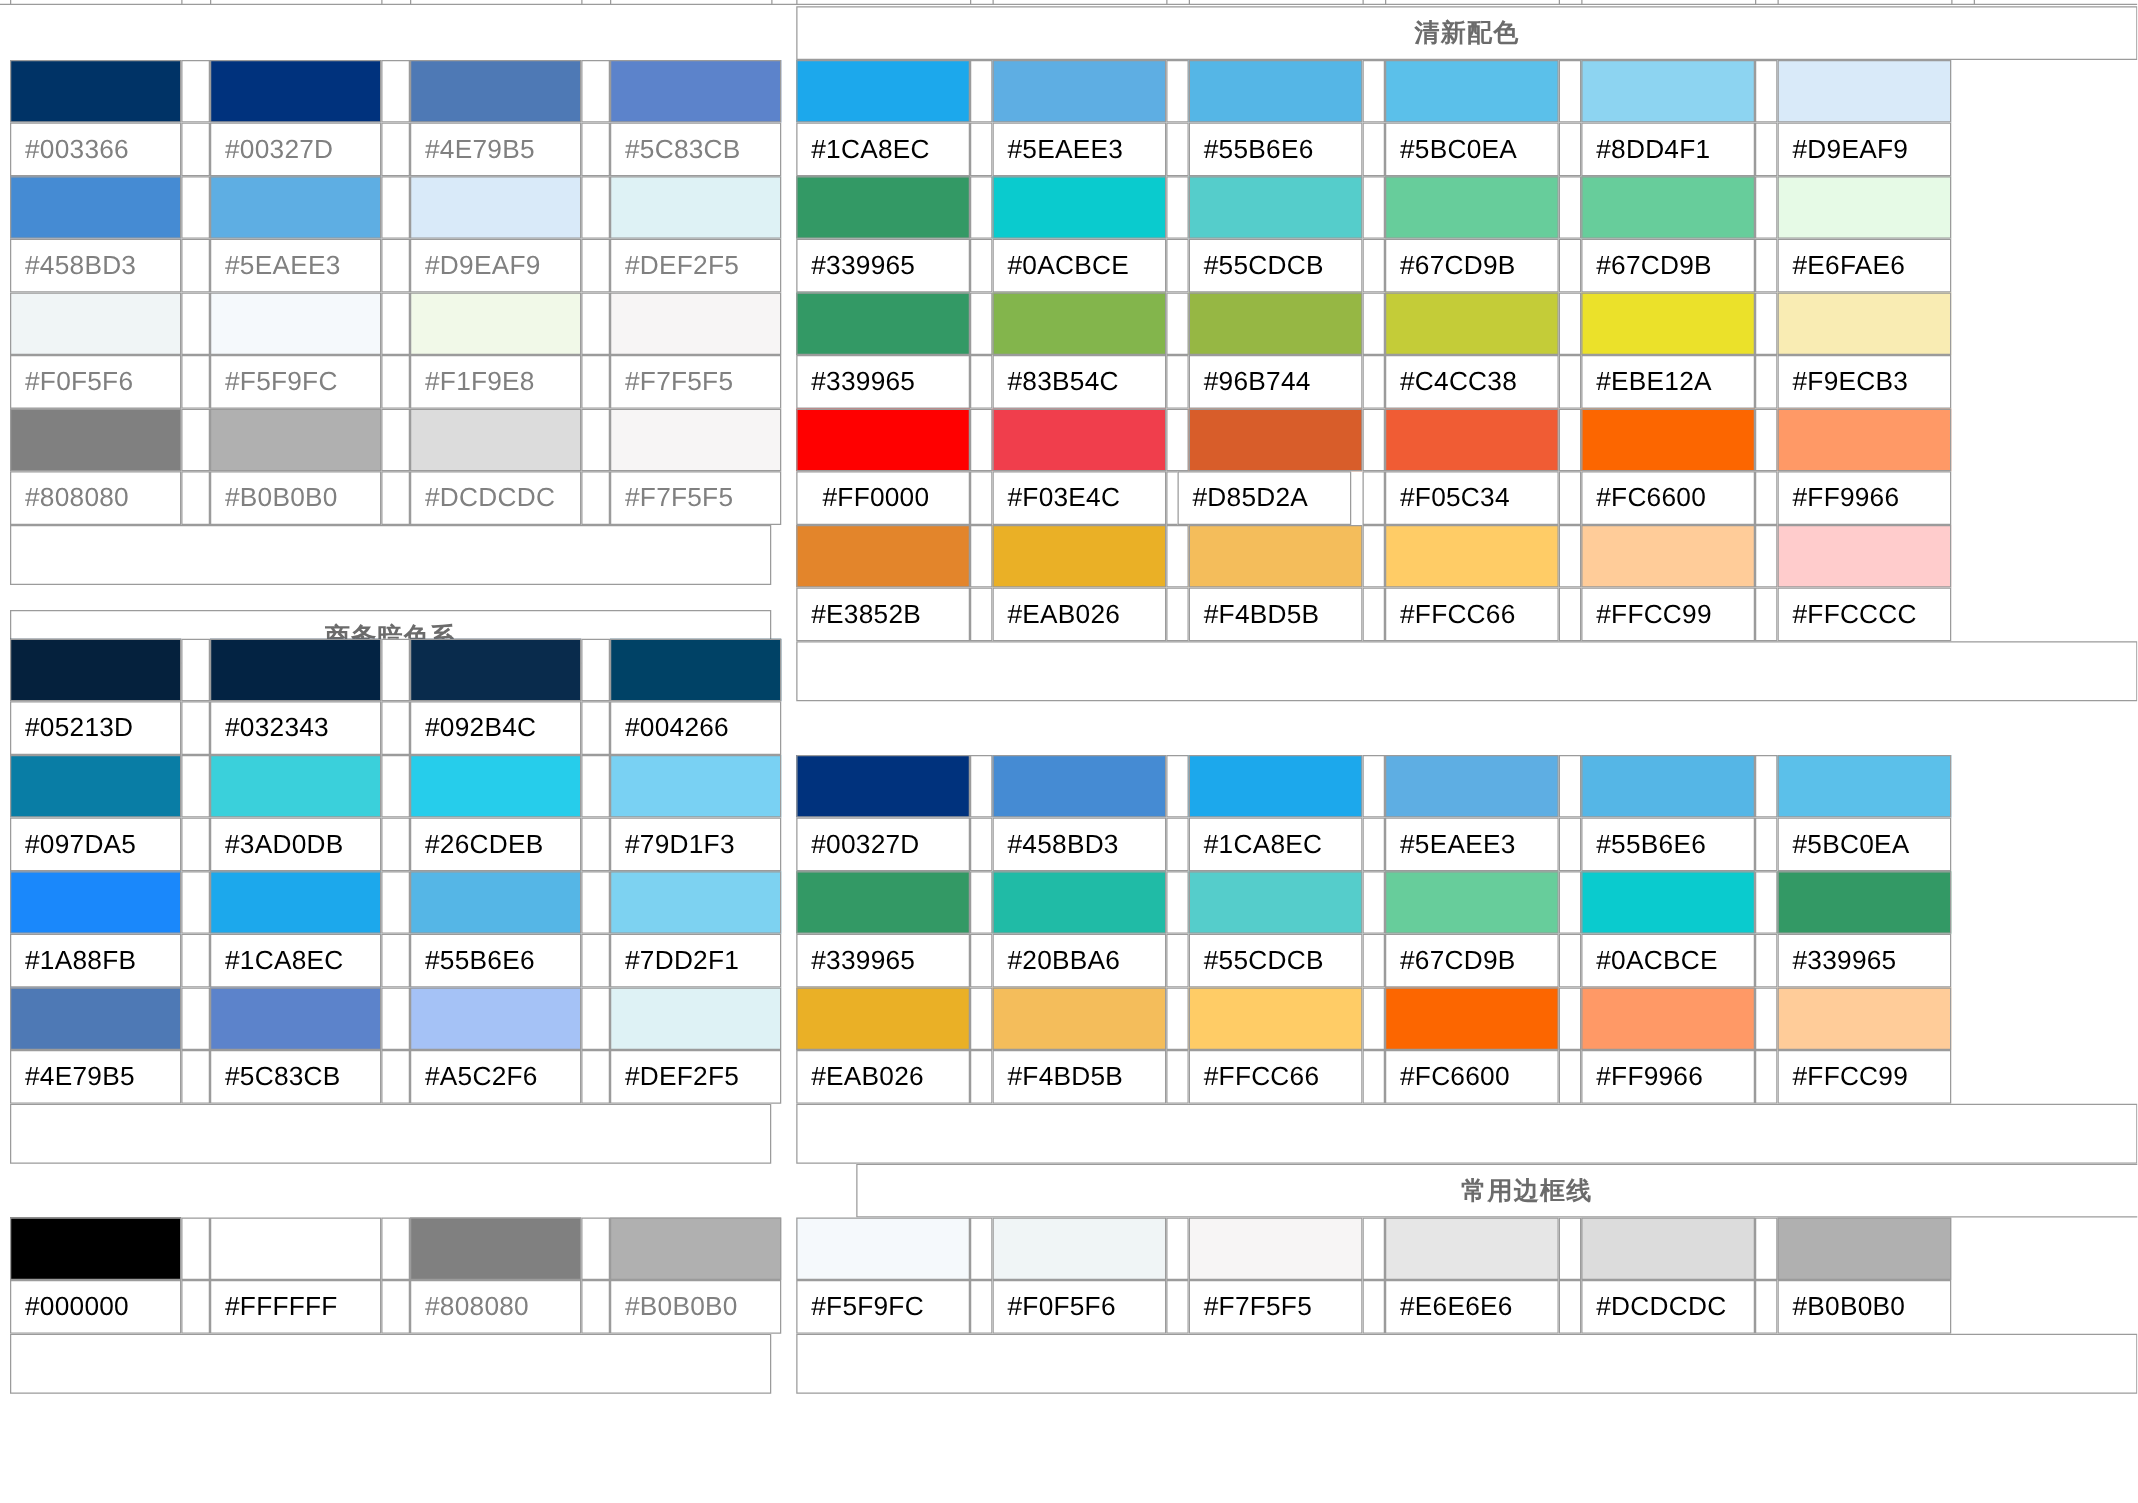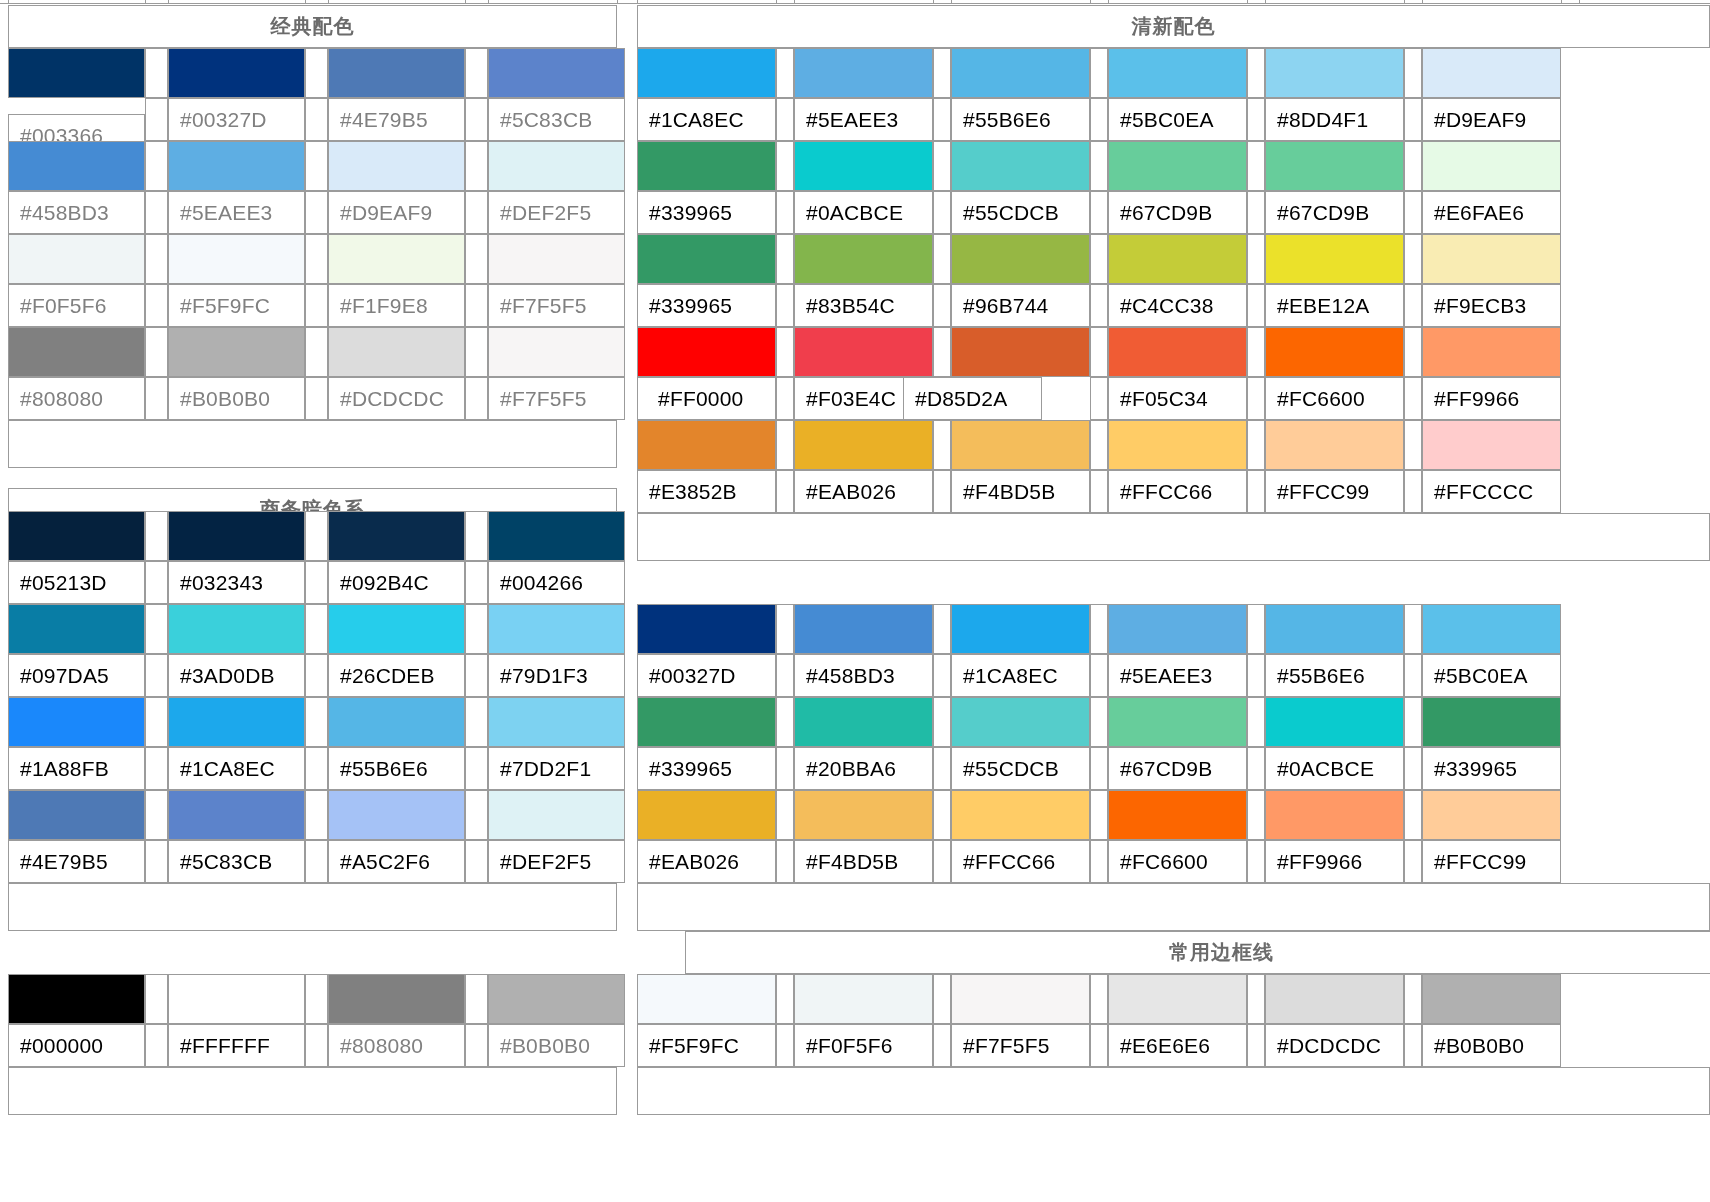--- a/index.html
+++ b/index.html
@@ -83,29 +83,28 @@
       <div class="ruler-tick" style="left: 951px;"></div>
       <div class="ruler-tick" style="left: 1090px;"></div>
       <div class="ruler-tick" style="left: 1108px;"></div>
       <div class="ruler-tick" style="left: 1247px;"></div>
       <div class="ruler-tick" style="left: 1265px;"></div>
       <div class="ruler-tick" style="left: 1404px;"></div>
       <div class="ruler-tick" style="left: 1422px;"></div>
       <div class="ruler-tick" style="left: 1561px;"></div>
       <div class="ruler-tick" style="left: 1579px;"></div>
     </div>
-<div class="cell title-cell" style="left: 8px; top: 5px; width: 609px; height: 43px;">经典配色</div>
     <div class="cell swatch-cell" style="left: 8px; top: 48px; width: 137px; height: 50px; background: rgb(0, 51, 102);"></div>
     <div class="cell blank-cell" style="left: 145px; top: 48px; width: 23px; height: 50px;"></div>
     <div class="cell swatch-cell" style="left: 168px; top: 48px; width: 137px; height: 50px; background: rgb(0, 50, 125);"></div>
     <div class="cell blank-cell" style="left: 305px; top: 48px; width: 23px; height: 50px;"></div>
     <div class="cell swatch-cell" style="left: 328px; top: 48px; width: 137px; height: 50px; background: rgb(78, 121, 181);"></div>
     <div class="cell blank-cell" style="left: 465px; top: 48px; width: 23px; height: 50px;"></div>
     <div class="cell swatch-cell" style="left: 488px; top: 48px; width: 137px; height: 50px; background: rgb(92, 131, 203);"></div>
-    <div class="cell label-cell muted" style="left: 8px; top: 114px; width: 137px; height: 43px;">#003366</div>
+    <div class="cell label-cell muted" style="left: 8px; top: 98px; width: 137px; height: 43px;">#003366</div>
     <div class="cell blank-cell" style="left: 145px; top: 98px; width: 23px; height: 43px;"></div>
     <div class="cell label-cell muted" style="left: 168px; top: 98px; width: 137px; height: 43px;">#00327D</div>
     <div class="cell blank-cell" style="left: 305px; top: 98px; width: 23px; height: 43px;"></div>
     <div class="cell label-cell muted" style="left: 328px; top: 98px; width: 137px; height: 43px;">#4E79B5</div>
     <div class="cell blank-cell" style="left: 465px; top: 98px; width: 23px; height: 43px;"></div>
     <div class="cell label-cell muted" style="left: 488px; top: 98px; width: 137px; height: 43px;">#5C83CB</div>
     <div class="cell swatch-cell" style="left: 8px; top: 141px; width: 137px; height: 50px; background: rgb(69, 139, 211);"></div>
     <div class="cell blank-cell" style="left: 145px; top: 141px; width: 23px; height: 50px;"></div>
     <div class="cell swatch-cell" style="left: 168px; top: 141px; width: 137px; height: 50px; background: rgb(94, 174, 227);"></div>
     <div class="cell blank-cell" style="left: 305px; top: 141px; width: 23px; height: 50px;"></div>
@@ -296,21 +295,21 @@
     <div class="cell blank-cell" style="left: 1090px; top: 327px; width: 18px; height: 50px;"></div>
     <div class="cell swatch-cell" style="left: 1108px; top: 327px; width: 139px; height: 50px; background: rgb(240, 92, 52);"></div>
     <div class="cell blank-cell" style="left: 1247px; top: 327px; width: 18px; height: 50px;"></div>
     <div class="cell swatch-cell" style="left: 1265px; top: 327px; width: 139px; height: 50px; background: rgb(252, 102, 0);"></div>
     <div class="cell blank-cell" style="left: 1404px; top: 327px; width: 18px; height: 50px;"></div>
     <div class="cell swatch-cell" style="left: 1422px; top: 327px; width: 139px; height: 50px; background: rgb(255, 153, 102);"></div>
     <div class="cell label-cell dark" style="left: 637px; top: 377px; width: 139px; height: 43px; padding-left: 20px;">#FF0000</div>
     <div class="cell blank-cell" style="left: 776px; top: 377px; width: 18px; height: 43px;"></div>
     <div class="cell label-cell dark" style="left: 794px; top: 377px; width: 139px; height: 43px;">#F03E4C</div>
     <div class="cell blank-cell" style="left: 933px; top: 377px; width: 18px; height: 43px;"></div>
-    <div class="cell label-cell dark" style="left: 903px; top: 377px; width: 139px; height: 43px;">#D85D2A</div>
+    <div class="cell label-cell dark" style="left: 942px; top: 377px; width: 139px; height: 43px;">#D85D2A</div>
     <div class="cell blank-cell" style="left: 1090px; top: 377px; width: 18px; height: 43px;"></div>
     <div class="cell label-cell dark" style="left: 1108px; top: 377px; width: 139px; height: 43px;">#F05C34</div>
     <div class="cell blank-cell" style="left: 1247px; top: 377px; width: 18px; height: 43px;"></div>
     <div class="cell label-cell dark" style="left: 1265px; top: 377px; width: 139px; height: 43px;">#FC6600</div>
     <div class="cell blank-cell" style="left: 1404px; top: 377px; width: 18px; height: 43px;"></div>
     <div class="cell label-cell dark" style="left: 1422px; top: 377px; width: 139px; height: 43px;">#FF9966</div>
     <div class="cell swatch-cell" style="left: 637px; top: 420px; width: 139px; height: 50px; background: rgb(227, 133, 43);"></div>
     <div class="cell blank-cell" style="left: 776px; top: 420px; width: 18px; height: 50px;"></div>
     <div class="cell swatch-cell" style="left: 794px; top: 420px; width: 139px; height: 50px; background: rgb(234, 176, 38);"></div>
     <div class="cell blank-cell" style="left: 933px; top: 420px; width: 18px; height: 50px;"></div>

